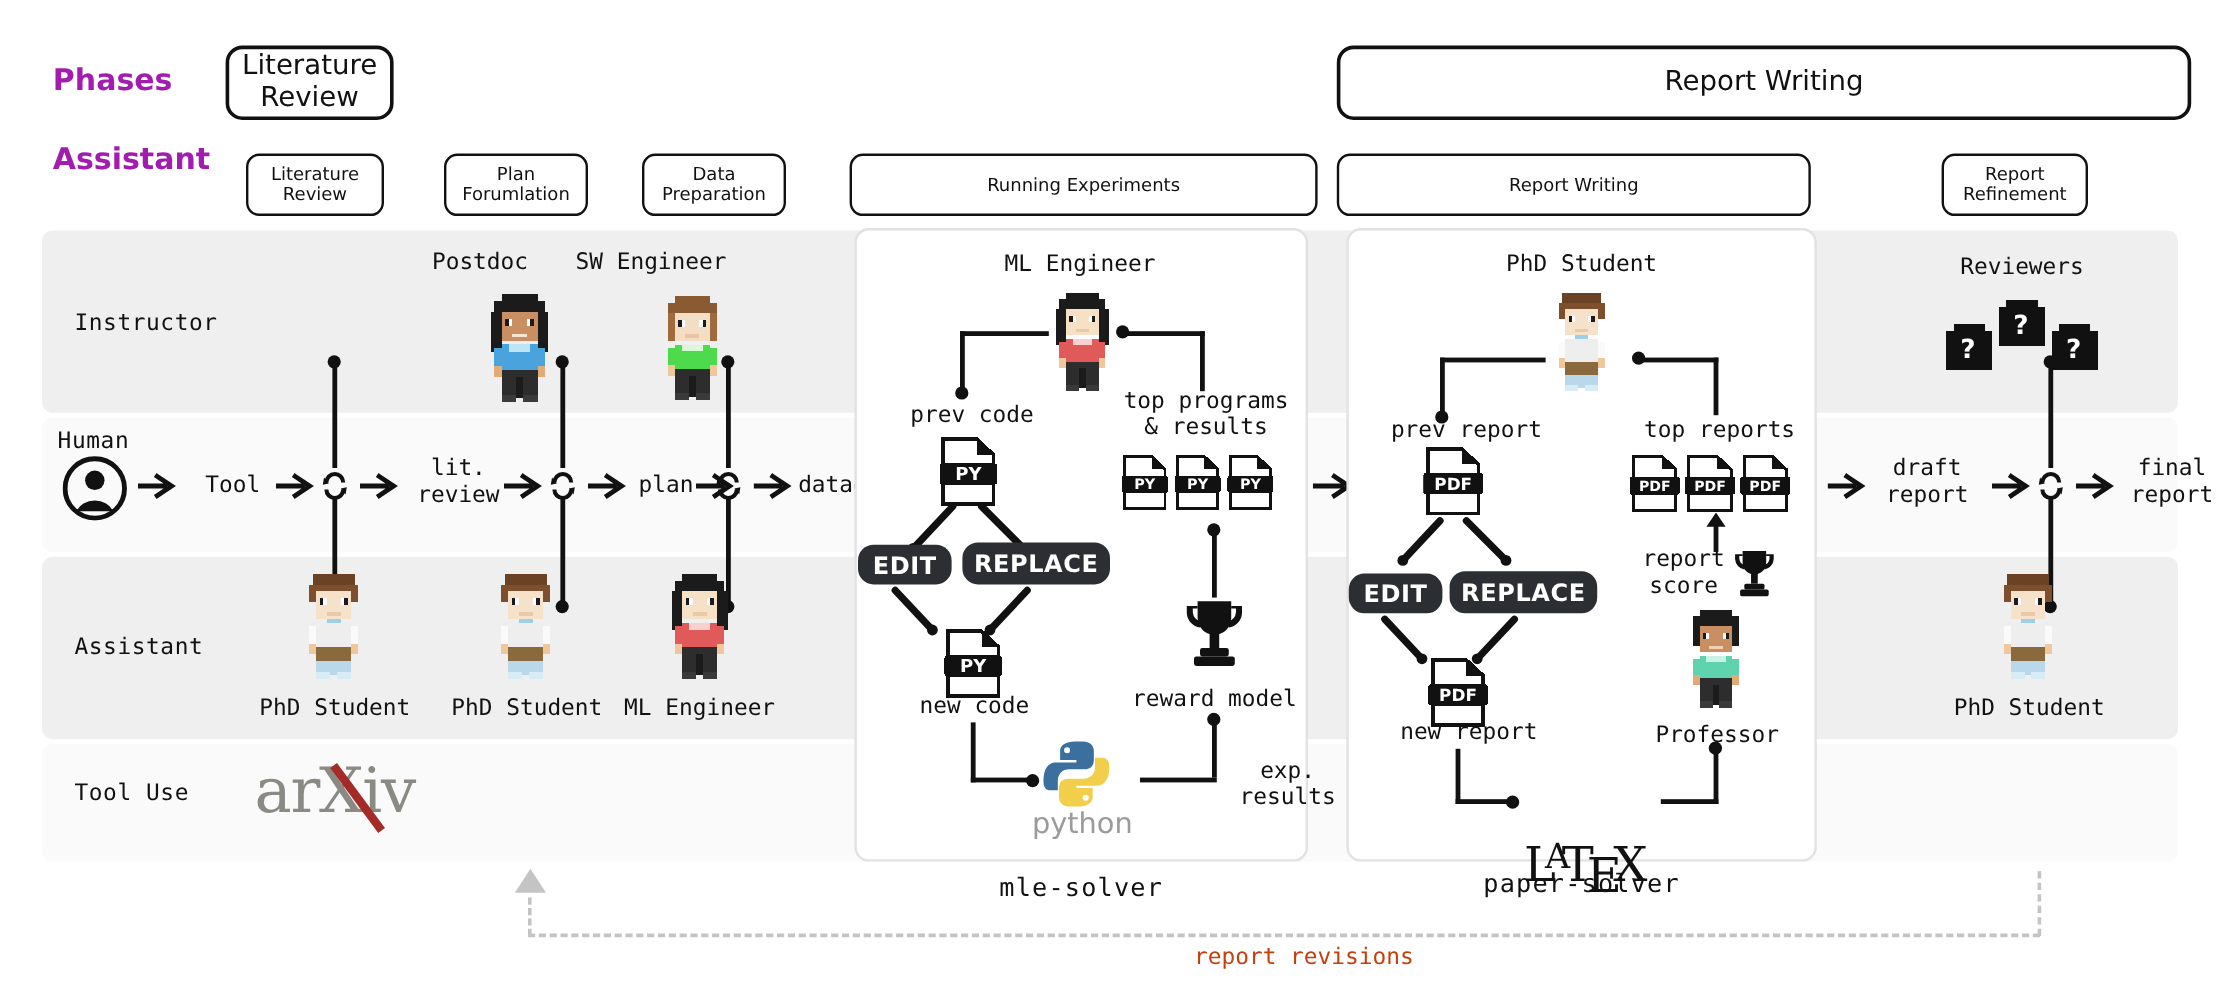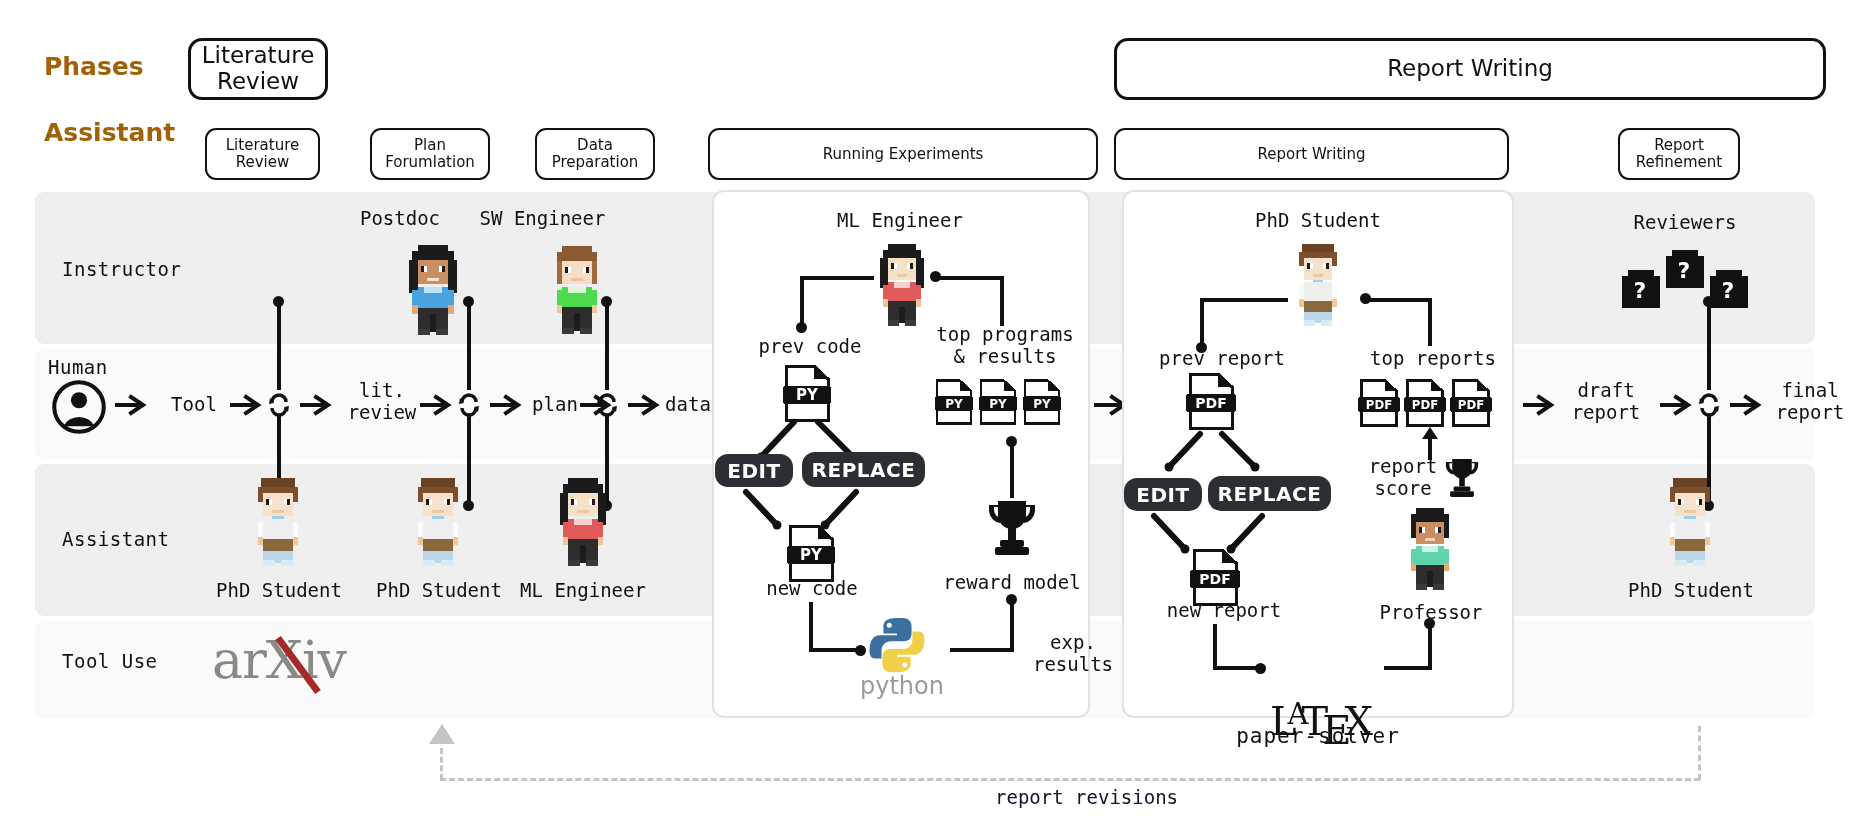--- a/index.html
+++ b/index.html
@@ -3,21 +3,21 @@
 <meta charset="utf-8">
 <style>
   html,body{margin:0;padding:0;background:#ffffff;}
   body{width:1850px;height:818px;font-family:"DejaVu Sans Mono",monospace;overflow:hidden;position:relative;}
   #root{position:relative;width:1850px;height:818px;}
 
   .abs{position:absolute;}
 
   
   .rowlabel{font-family:"DejaVu Sans Mono",monospace;font-size:19px;color:#111;letter-spacing:0.5px;}
-  .phaselabel{font-family:"DejaVu Sans",sans-serif;font-weight:bold;font-size:25px;color:#a16207;}
+  .phaselabel{font-family:"DejaVu Sans",sans-serif;font-weight:bold;font-size:25px;color:#a21caf;}
 
   
   .pbox{border:3px solid #111;border-radius:14px;background:#fff;
         display:flex;align-items:center;justify-content:center;text-align:center;
         font-family:"DejaVu Sans",sans-serif;color:#111;line-height:1.12;box-sizing:border-box;}
   .pbox.phase{font-size:23px;}
   .pbox.subtask{font-size:15px;border-width:2.5px;border-radius:11px;}
 
   
   .band{border-radius:9px;}
@@ -39,21 +39,21 @@
   
   .ln{background:#111;position:absolute;}
   .dot{background:#111;border-radius:50%;position:absolute;}
 
   .hf-label{font-family:"DejaVu Sans",sans-serif;font-weight:bold;font-size:21px;color:#1a1a1a;text-align:center;}
 
   .arxiv{font-family:"DejaVu Serif",serif;font-size:52px;color:#8a8a85;letter-spacing:-1px;position:relative;}
 
   .dashed{border-top:3px dashed #c4c4c4;position:absolute;}
   .dashedv{border-left:3px dashed #c4c4c4;position:absolute;}
-  .revlabel{font-family:"DejaVu Sans Mono",monospace;font-size:19px;color:#0f172a;}
+  .revlabel{font-family:"DejaVu Sans Mono",monospace;font-size:19px;color:#c2410c;}
 
   .latex{font-family:"DejaVu Serif",serif;font-size:40px;color:#111;position:relative;white-space:nowrap;}
 </style>
 </head>
 <body>
 
 <div id="root">
 
   <div class="abs phaselabel" style="left:44px;top:52px;">Phases</div>
   <div class="abs phaselabel" style="left:44px;top:118px;">Assistant</div>
@@ -387,20 +387,21 @@
 
   <div class="abs arxiv" style="left:212px;top:630px;">
     <span>arXiv</span>
     <svg class="abs" style="left:58px;top:2px;" width="56" height="66" viewBox="0 0 56 66">
       <path d="M8 6 L48 60" stroke="#a42b28" stroke-width="7" stroke-linecap="butt"></path>
     </svg>
   </div>
 
 
   <div class="abs solver" style="left:712px;top:190px;width:378px;height:528px;"></div>
+  <div class="abs solverlabel" style="left:712px;top:728px;width:378px;">mle-solver</div>
 
   <div class="abs mono" style="left:765px;top:210px;width:270px;">ML Engineer</div>
   <div class="abs" style="left:872px;top:240px;">
     <svg width="60" height="90" viewBox="0 0 22 32" shape-rendering="crispEdges">
       <rect x="6" y="1" width="10" height="5" fill="#1b1b1b"></rect>
       <rect x="4" y="3" width="14" height="9" fill="#1b1b1b"></rect>
       <rect x="3" y="6" width="3" height="11" fill="#1b1b1b"></rect>
       <rect x="16" y="6" width="3" height="11" fill="#1b1b1b"></rect>
       <rect x="6" y="6" width="10" height="8" fill="#f6e0c6"></rect>
       <rect x="7" y="8" width="2" height="2" fill="#fff"></rect>

